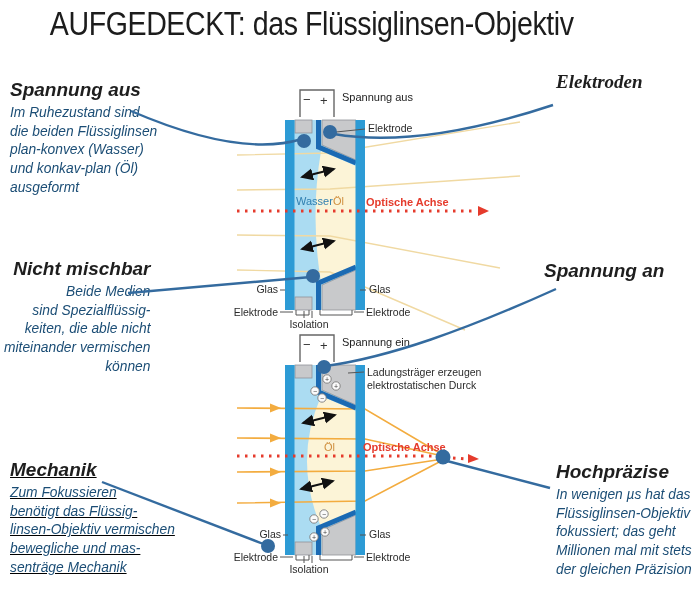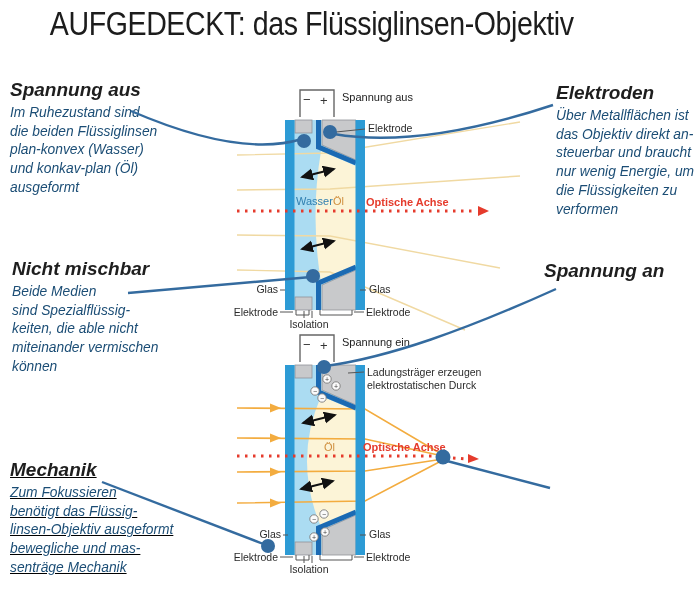--- a/index.html
+++ b/index.html
@@ -7,23 +7,23 @@
          font-family:"Liberation Sans",sans-serif;}
   
   #title-wrap{position:absolute;left:0;top:4px;width:564px;text-align:center;}
   #title{display:inline-block;font-size:34px;font-weight:400;color:#1c1c1c;
          letter-spacing:-0.5px;transform:scaleX(0.84);transform-origin:center;white-space:nowrap;}
   
   .ann{position:absolute;}
   .ann-h{font-style:italic;font-weight:bold;font-size:19px;color:#1e1e1e;margin:0 0 4px 0;line-height:1.05;}
   .ann-b{font-style:italic;font-size:13.8px;line-height:1.36;color:#1b4d75;white-space:pre-line;margin:0;}
   #ann-spannung-aus{left:10px;top:80px;}
-  #ann-nicht-mischbar{left:12px;top:259px;}
+  #ann-nicht-mischbar{left:4px;top:259px;text-align:right;}
   #ann-mechanik{left:10px;top:460px;text-decoration:underline;}
-  #ann-elektroden{left:556px;top:83px;}
+  #ann-elektroden{left:556px;top:72px;font-family:Liberation Serif, serif;}
   #ann-spannung-an{left:544px;top:261px;}
   #ann-hochpraezise{left:556px;top:462px;}
   
   #diagram{position:absolute;left:0;top:0;pointer-events:none;}
   #diagram text{font-family:"Liberation Sans",sans-serif;}
   .lbl{font-size:10.5px;fill:#2b2b2b;}
   .state{font-size:11px;fill:#222;}
   .batt{font-size:13px;fill:#333;}
   .lbl-red{font-size:11px;font-weight:bold;fill:#e53b2c;}
   .lbl-wasser{font-size:11px;fill:#2f7fb0;}
@@ -62,35 +62,37 @@
     <p class="ann-b">Beide Medien
 sind Spezialflüssig-
 keiten, die able nicht
 miteinander vermischen
 können</p>
   </div>
   <div class="ann" id="ann-mechanik">
     <p class="ann-h">Mechanik</p>
     <p class="ann-b">Zum Fokussieren
 benötigt das Flüssig-
-linsen-Objektiv ausgeformt
+linsen-Objektiv vermischen
 bewegliche und mas-
 senträge Mechanik</p>
   </div>
   <div class="ann" id="ann-elektroden">
     <p class="ann-h">Elektroden</p>
-    <p class="ann-b">Über Metallflächen ist
-das Objektiv direkt an-
-steuerbar und braucht
-nur wenig Energie, um
-die Flüssigkeiten zu
-verformen</p>
   </div>
   <div class="ann" id="ann-spannung-an">
     <p class="ann-h">Spannung an</p>
+  </div>
+  <div class="ann" id="ann-hochpraezise">
+    <p class="ann-h">Hochpräzise</p>
+    <p class="ann-b">In wenigen µs hat das
+Flüssiglinsen-Objektiv
+fokussiert; das geht
+Millionen mal mit stets
+der gleichen Präzision</p>
   </div>
 
   <svg id="diagram" width="700" height="600" viewBox="0 0 700 600">
     <defs>
       <marker id="mb" markerWidth="7" markerHeight="7" refX="5.5" refY="3" orient="auto-start-reverse">
         <path d="M0,0 L6.5,3 L0,6 Z" fill="#111"></path>
       </marker>
     </defs>
 
     <g>

